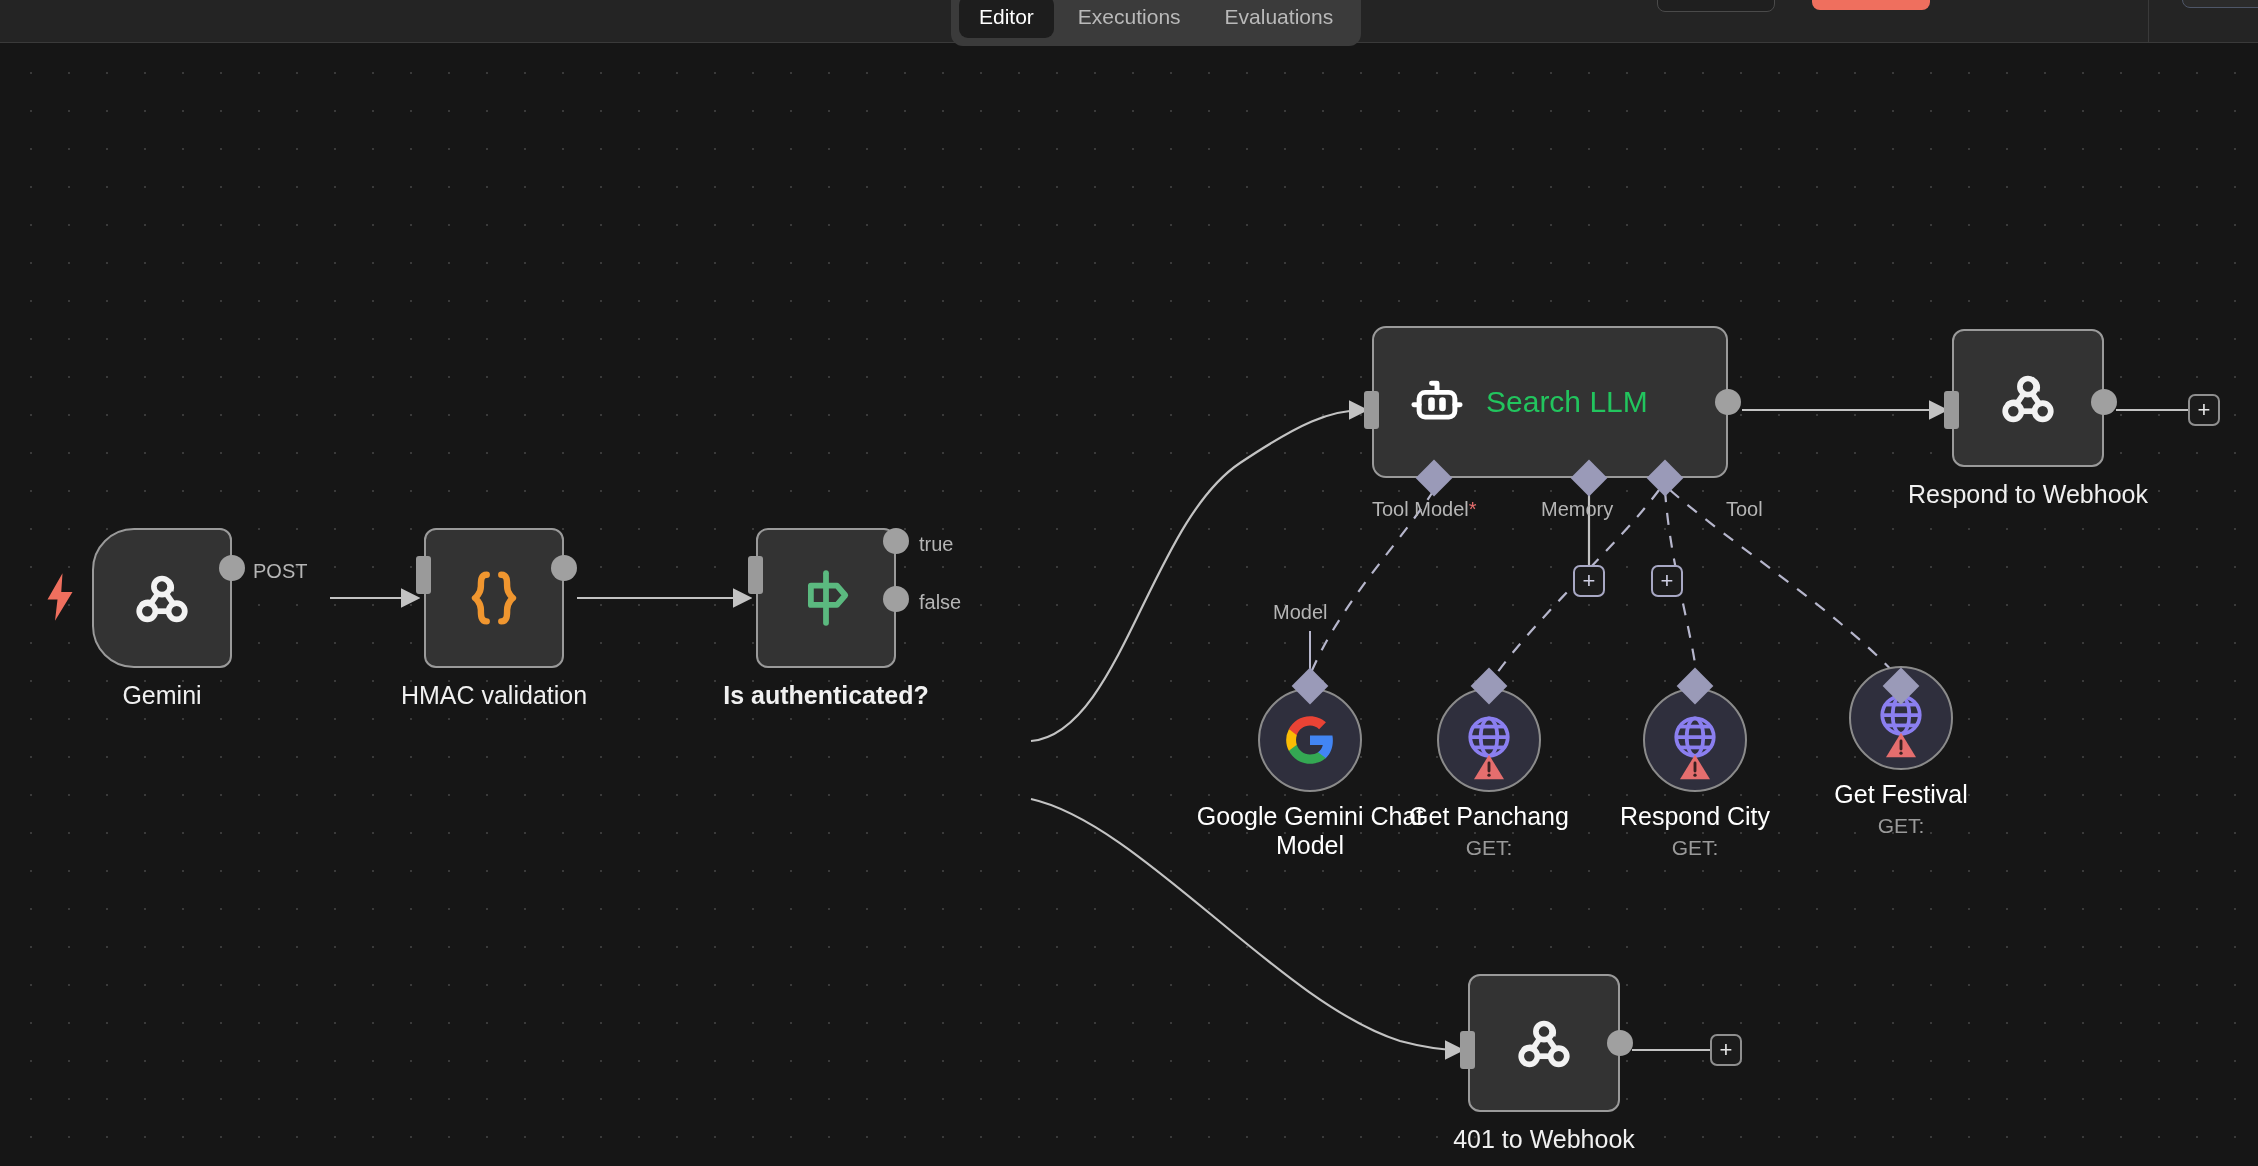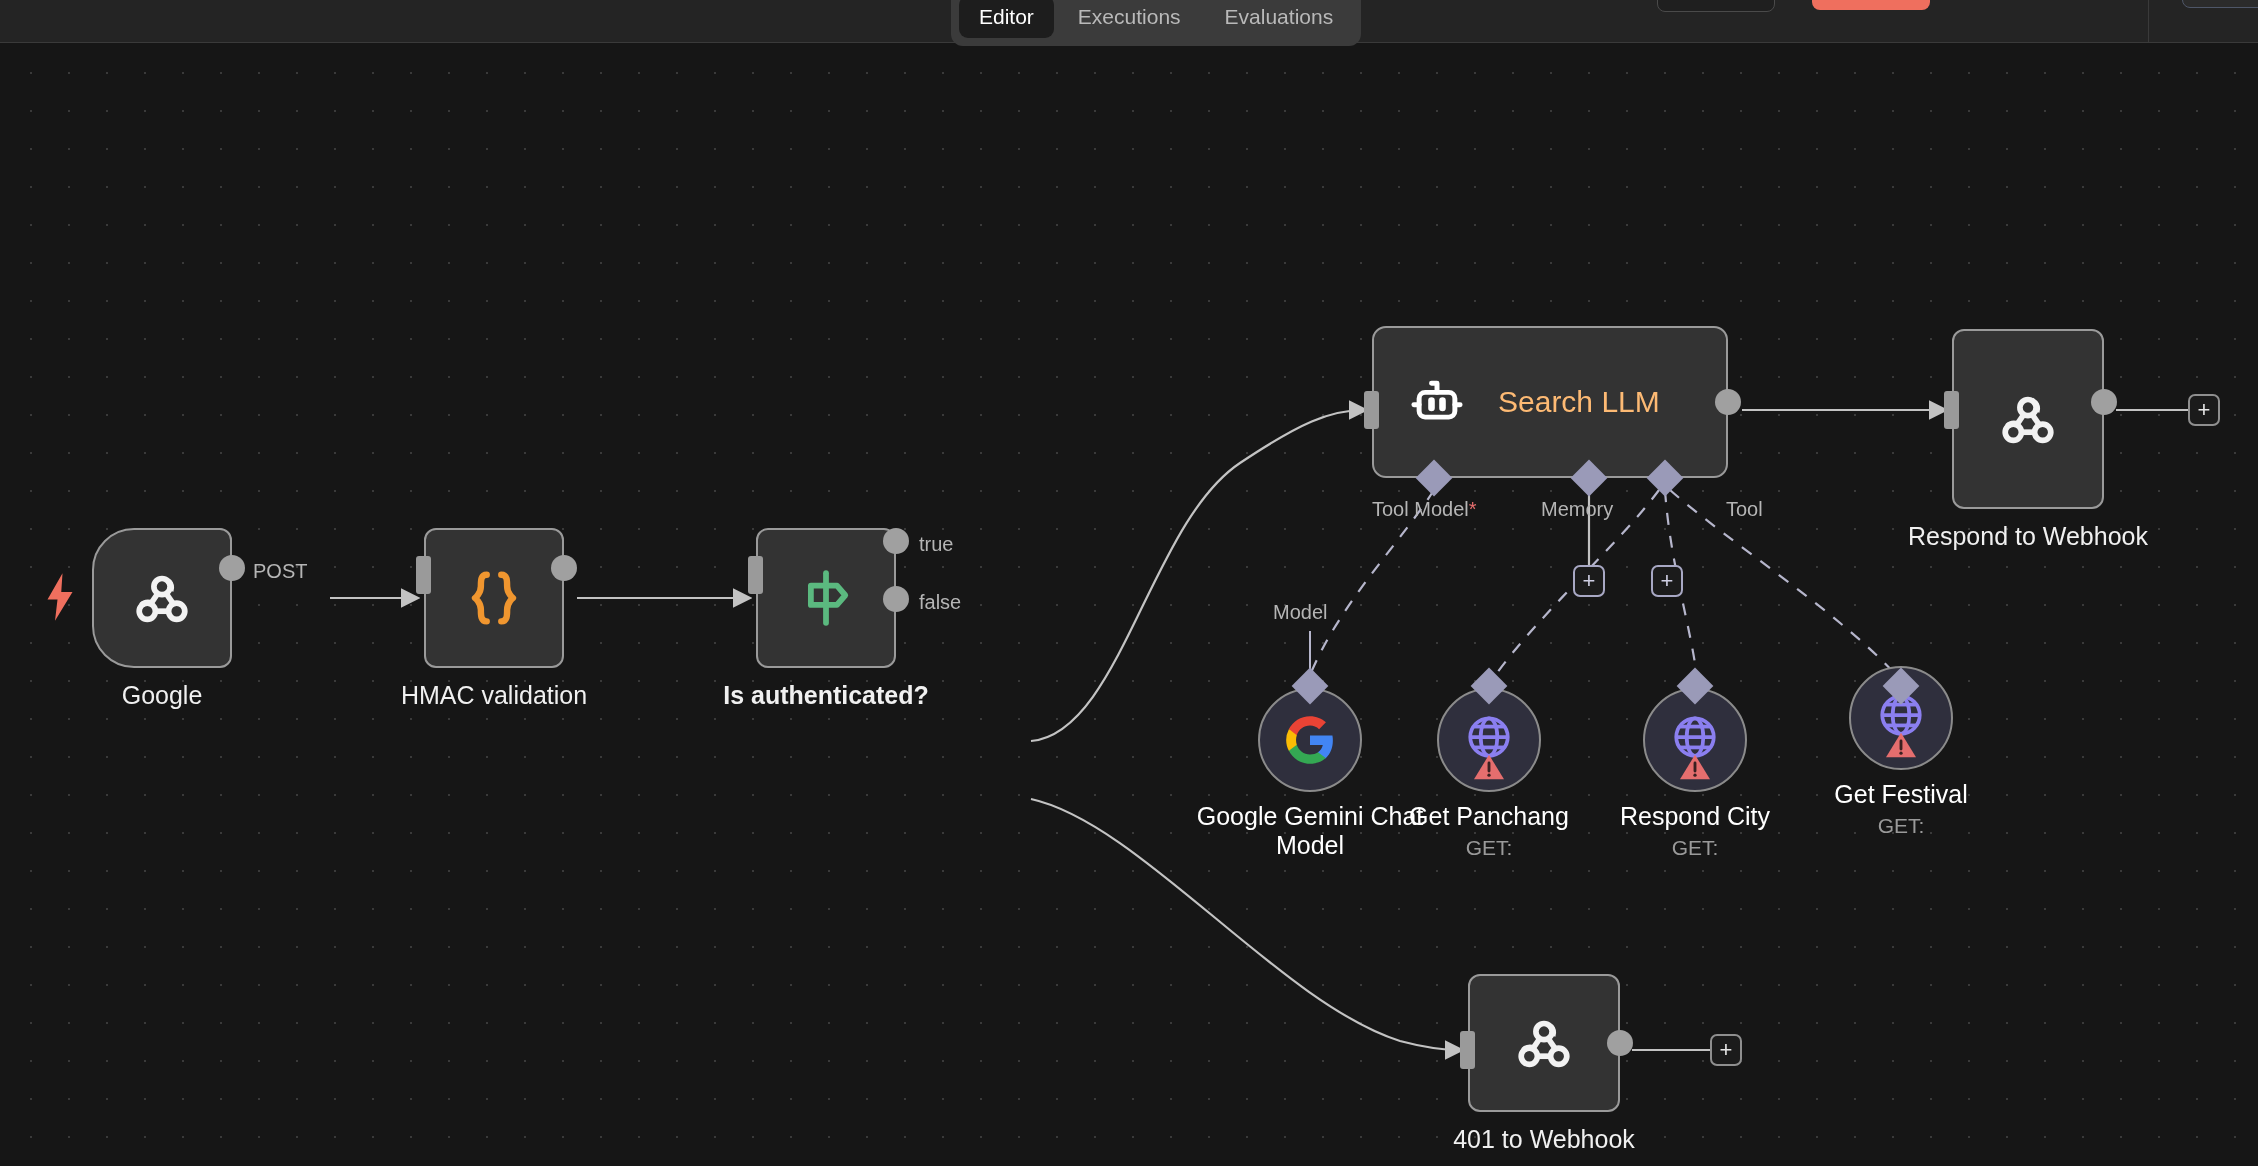--- a/index.html
+++ b/index.html
@@ -179,21 +179,21 @@
           <circle cx="12" cy="8.2" r="2.7"></circle>
           <circle cx="7.1" cy="16.4" r="2.7"></circle>
           <circle cx="16.9" cy="16.4" r="2.7"></circle>
           <path d="M13.4 10.5 L15.8 14"></path>
           <path d="M9.8 16.4 L14.2 16.4"></path>
           <path d="M10.6 10.5 L8.2 14"></path>
           <path d="M14.2 6.4 A3.2 3.2 0 0 1 14.9 9.6"></path>
           <path d="M5.1 14.4 A3.2 3.2 0 0 1 8.0 13.5"></path>
         </svg>
       </div>
-      <div class="node-label">Google</div>
+      <div class="node-label">Gemini</div>
     </div>
     <div class="out-dot" style="left:219px; top:512px;"></div>
     <div class="port-label" style="left:253px; top:517px;">POST</div>
 
     <div class="in-port" style="left:416px; top:513px;"></div>
     <div class="node" style="left:424px; top:485px; width:140px; height:140px;">
       <div class="node-icon" style="margin:auto;">
         <svg width="70" height="70" viewBox="0 0 24 24" fill="none" stroke="#f0962f" stroke-width="2.2" stroke-linecap="round" stroke-linejoin="round">
           <path d="M9.5 4 C7.5 4 7.5 6 7.5 8 C7.5 10.5 5.5 12 5.5 12 C5.5 12 7.5 13.5 7.5 16 C7.5 18 7.5 20 9.5 20"></path>
           <path d="M14.5 4 C16.5 4 16.5 6 16.5 8 C16.5 10.5 18.5 12 18.5 12 C18.5 12 16.5 13.5 16.5 16 C16.5 18 16.5 20 14.5 20"></path>
@@ -223,38 +223,38 @@
       <div class="node-icon" style="margin-left:30px;">
         <svg width="66" height="66" viewBox="0 0 24 24" fill="none" stroke="#ffffff" stroke-width="1.8" stroke-linecap="round" stroke-linejoin="round">
           <rect x="5.5" y="8.5" width="13" height="9" rx="2.2"></rect>
           <path d="M12 8.5 L12 5.2 L10 5.2"></path>
           <path d="M5.5 13 L3.6 13"></path>
           <path d="M18.5 13 L20.4 13"></path>
           <path d="M10 11.5 L10 14.2" stroke-width="2.4"></path>
           <path d="M14 11.5 L14 14.2" stroke-width="2.4"></path>
         </svg>
       </div>
-      <div style="margin-left:28px; color:#fdba74; font-size:30px;">Search LLM</div>
+      <div style="margin-left:16px; color:#22c55e; font-size:30px;">Search LLM</div>
     </div>
     <div class="out-dot" style="left:1715px; top:346px;"></div>
 
     <div class="diamond" style="left:1421px; top:422px;"></div>
     <div class="port-label" style="left:1372px; top:455px;">
       <span>Tool Model</span><span style="color:#e56e6e;">*</span>
     </div>
     <div class="diamond" style="left:1576px; top:422px;"></div>
     <div class="port-label" style="left:1541px; top:455px;">Memory</div>
     <div class="diamond" style="left:1652px; top:422px;"></div>
     <div class="port-label" style="left:1726px; top:455px;">Tool</div>
 
     <div class="plus-btn sub" style="left:1573px; top:522px;">+</div>
     <div class="plus-btn sub" style="left:1651px; top:522px;">+</div>
 
     <div class="in-port" style="left:1944px; top:348px;"></div>
-    <div class="node" style="left:1952px; top:286px; width:152px; height:180px;">
+    <div class="node" style="left:1952px; top:286px; width:152px; height:138px;">
       <div class="node-icon" style="margin:auto;">
         <svg width="72" height="72" viewBox="0 0 24 24" fill="none" stroke="#f2f2f2" stroke-width="1.9">
           <circle cx="12" cy="8.2" r="2.7"></circle>
           <circle cx="7.1" cy="16.4" r="2.7"></circle>
           <circle cx="16.9" cy="16.4" r="2.7"></circle>
           <path d="M13.4 10.5 L15.8 14"></path>
           <path d="M9.8 16.4 L14.2 16.4"></path>
           <path d="M10.6 10.5 L8.2 14"></path>
           <path d="M14.2 6.4 A3.2 3.2 0 0 1 14.9 9.6"></path>
           <path d="M5.1 14.4 A3.2 3.2 0 0 1 8.0 13.5"></path>

